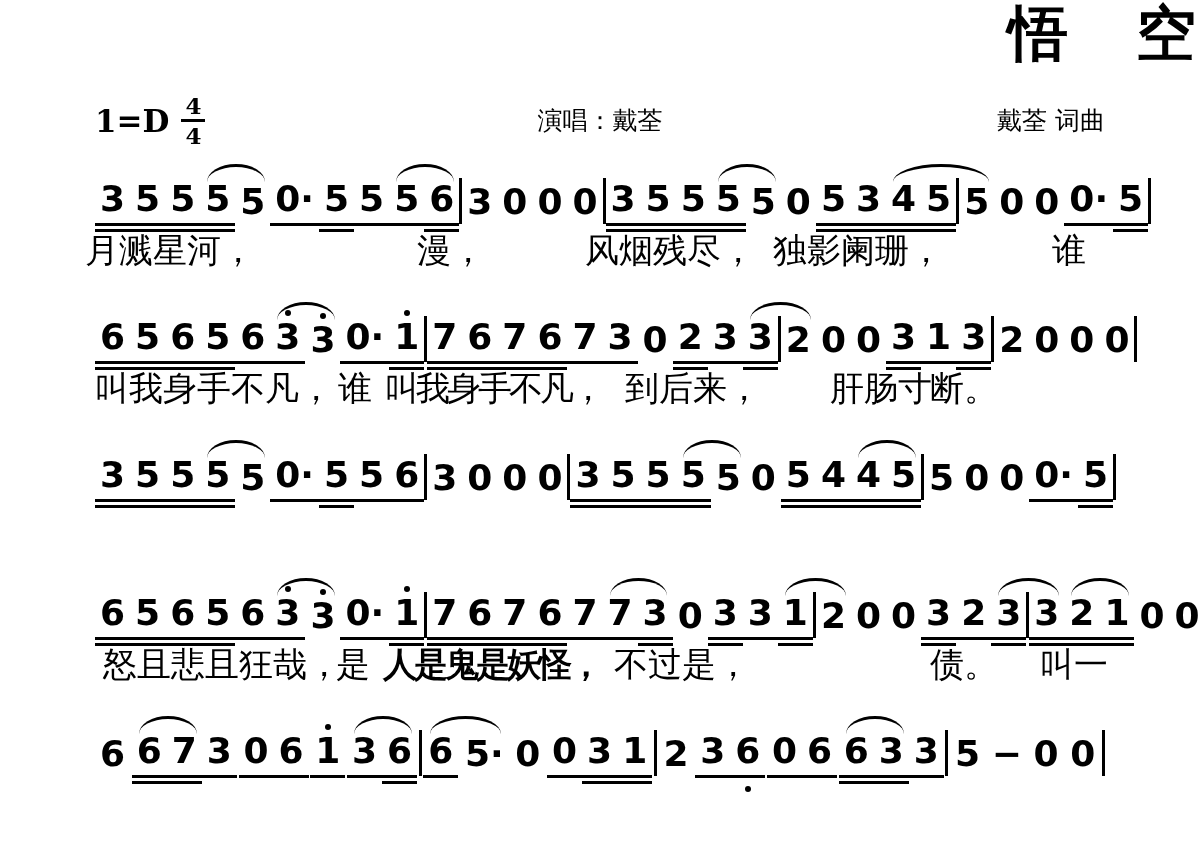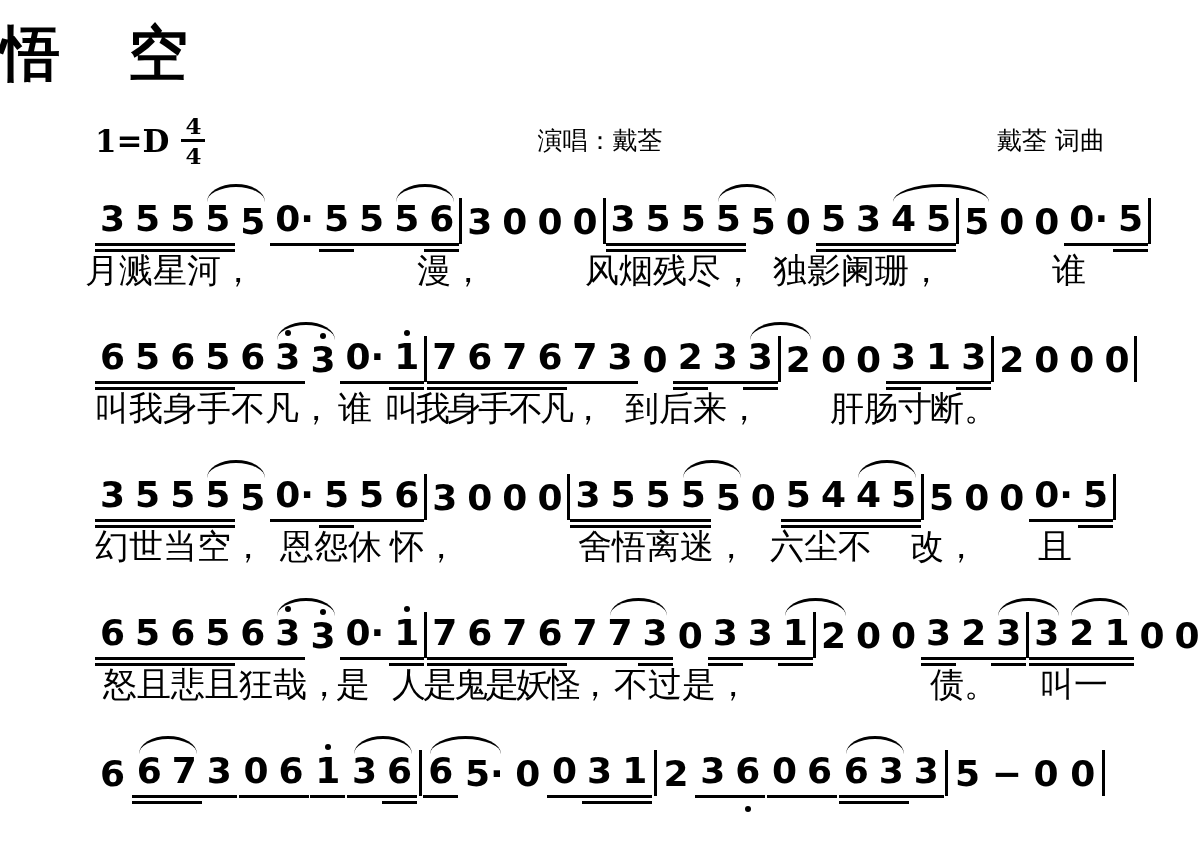--- a/index.html
+++ b/index.html
@@ -1,17 +1,17 @@
 <!DOCTYPE html>
 <html><head>
 <meta charset="utf-8">
 <style>
   html,body{margin:0;padding:0;width:1200px;height:850px;overflow:hidden;background:#fff;color:#000;}
   .sheet{position:relative;width:1200px;height:850px;font-family:"DejaVu Serif","Liberation Serif",serif;}
-  .title{text-align:left;font-weight:bold;font-size:60px;line-height:1.1;letter-spacing:4px;margin-top:20px;}
+  .title{text-align:right;font-weight:bold;font-size:60px;line-height:1.1;letter-spacing:4px;}
   .meta{position:relative;margin:30px 95px 0 95px;height:48px;font-size:25px;}
   .meta-left{position:absolute;left:0;top:-2px;display:flex;align-items:center;font-weight:bold;font-size:31px;font-family:"DejaVu Serif",serif;}
   .timesig{display:inline-flex;flex-direction:column;align-items:center;line-height:1;font-size:23px;font-weight:bold;margin-left:12px;}
   .tsline{width:24px;height:3px;background:#000;margin:2px 0;}
   .meta-center{position:absolute;left:0;right:0;top:8px;text-align:center;}
   .meta-right{position:absolute;right:0;top:8px;}
   .lines{margin:24px 95px 0 95px;}
   .line{position:relative;height:126px;}
   .notes-row{display:flex;justify-content:space-between;align-items:flex-end;height:58px;margin-top:12px;}
   .grp{display:flex;align-items:flex-end;}
@@ -290,29 +290,20 @@
             <span class="tok u0">0</span>
           </span>
           <span class="grp">
             <span class="tok u1">0·</span>
             <span class="tok u2">5</span>
           </span>
           <span class="grp">
             <span class="bar"></span>
           </span>
         </div>
-        <div class="lyrics">
-          <span class="lyg" style="left: 0px;">幻世当空，</span>
-          <span class="lyg" style="left: 185px;">恩怨休</span>
-          <span class="lyg" style="left: 295px;">怀，</span>
-          <span class="lyg" style="left: 483px;">舍悟离迷，</span>
-          <span class="lyg" style="left: 675px;">六尘不</span>
-          <span class="lyg" style="left: 815px;">改，</span>
-          <span class="lyg" style="left: 943px;">且</span>
-        </div>
         <div class="arc" style="left: 112.2px; width: 57.8531px; top: -4px;"></div>
         <div class="arc" style="left: 587.684px; width: 57.8531px; top: -4px;"></div>
         <div class="arc" style="left: 762.997px; width: 57.8531px; top: -4px;"></div>
       </div>
       <div class="line">
         <div class="notes-row">
           <span class="grp">
             <span class="tok u2">6</span>
             <span class="tok u2">5</span>
             <span class="tok u2">6</span>
@@ -381,21 +372,21 @@
           <span class="grp">
             <span class="tok u0">0</span>
           </span>
           <span class="grp">
             <span class="tok u0">0</span>
           </span>
         </div>
         <div class="lyrics">
           <span class="lyg" style="left: 8px;">怒且悲且狂哉，</span>
           <span class="lyg" style="left: 241px;">是</span>
-          <span class="lyg" style="left: 297px; letter-spacing: -3px;">人是鬼是妖怪，</span>
+          <span class="lyg" style="left: 288px; letter-spacing: -3px; font-weight: bold;">人是鬼是妖怪，</span>
           <span class="lyg" style="left: 519px;">不过是，</span>
           <span class="lyg" style="left: 835px;">债。</span>
           <span class="lyg" style="left: 945px;">叫一</span>
         </div>
         <div class="arc" style="left: 182.325px; width: 57.8531px; top: -4px;"></div>
         <div class="arc" style="left: 514.559px; width: 57.8531px; top: -4px;"></div>
         <div class="arc" style="left: 689.872px; width: 60.8531px; top: -4px;"></div>
         <div class="arc" style="left: 903.247px; width: 60.8531px; top: -4px;"></div>
         <div class="arc" style="left: 976.372px; width: 57.8531px; top: -4px;"></div>
       </div>

